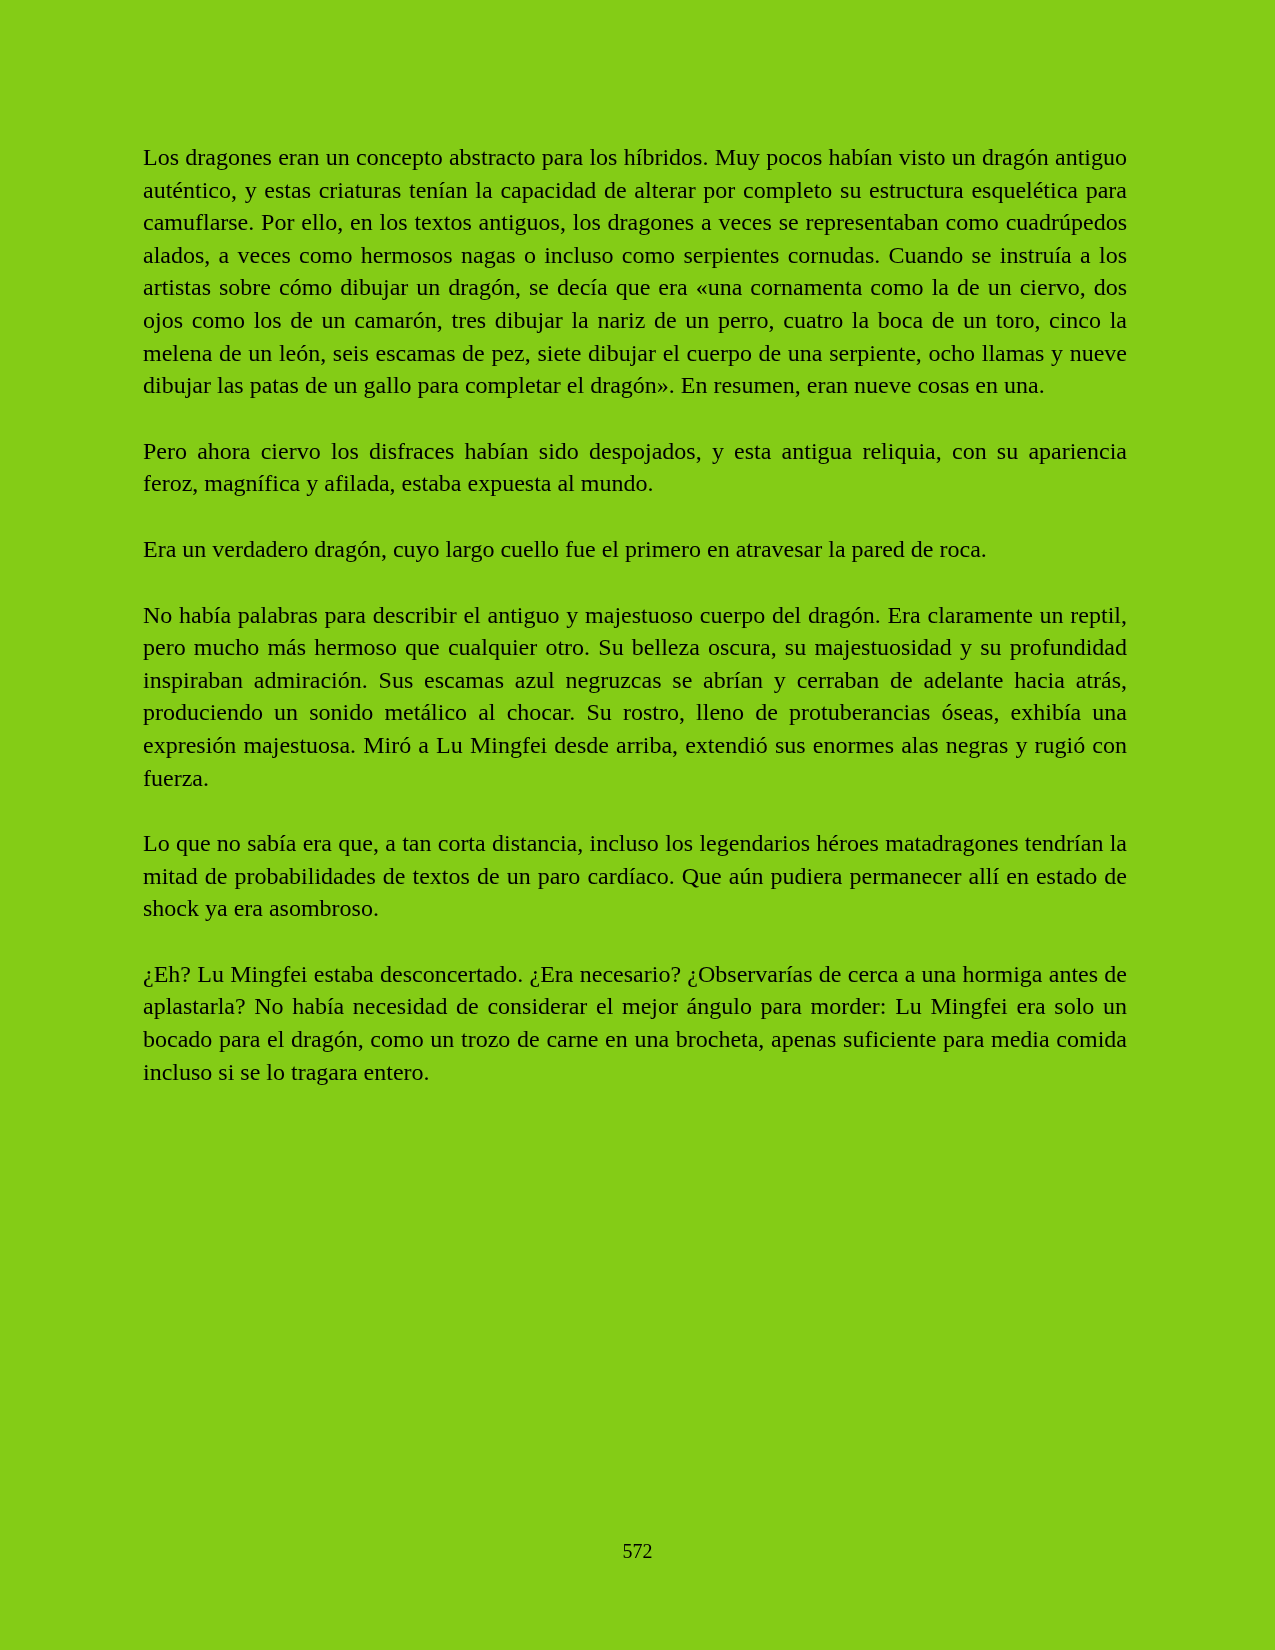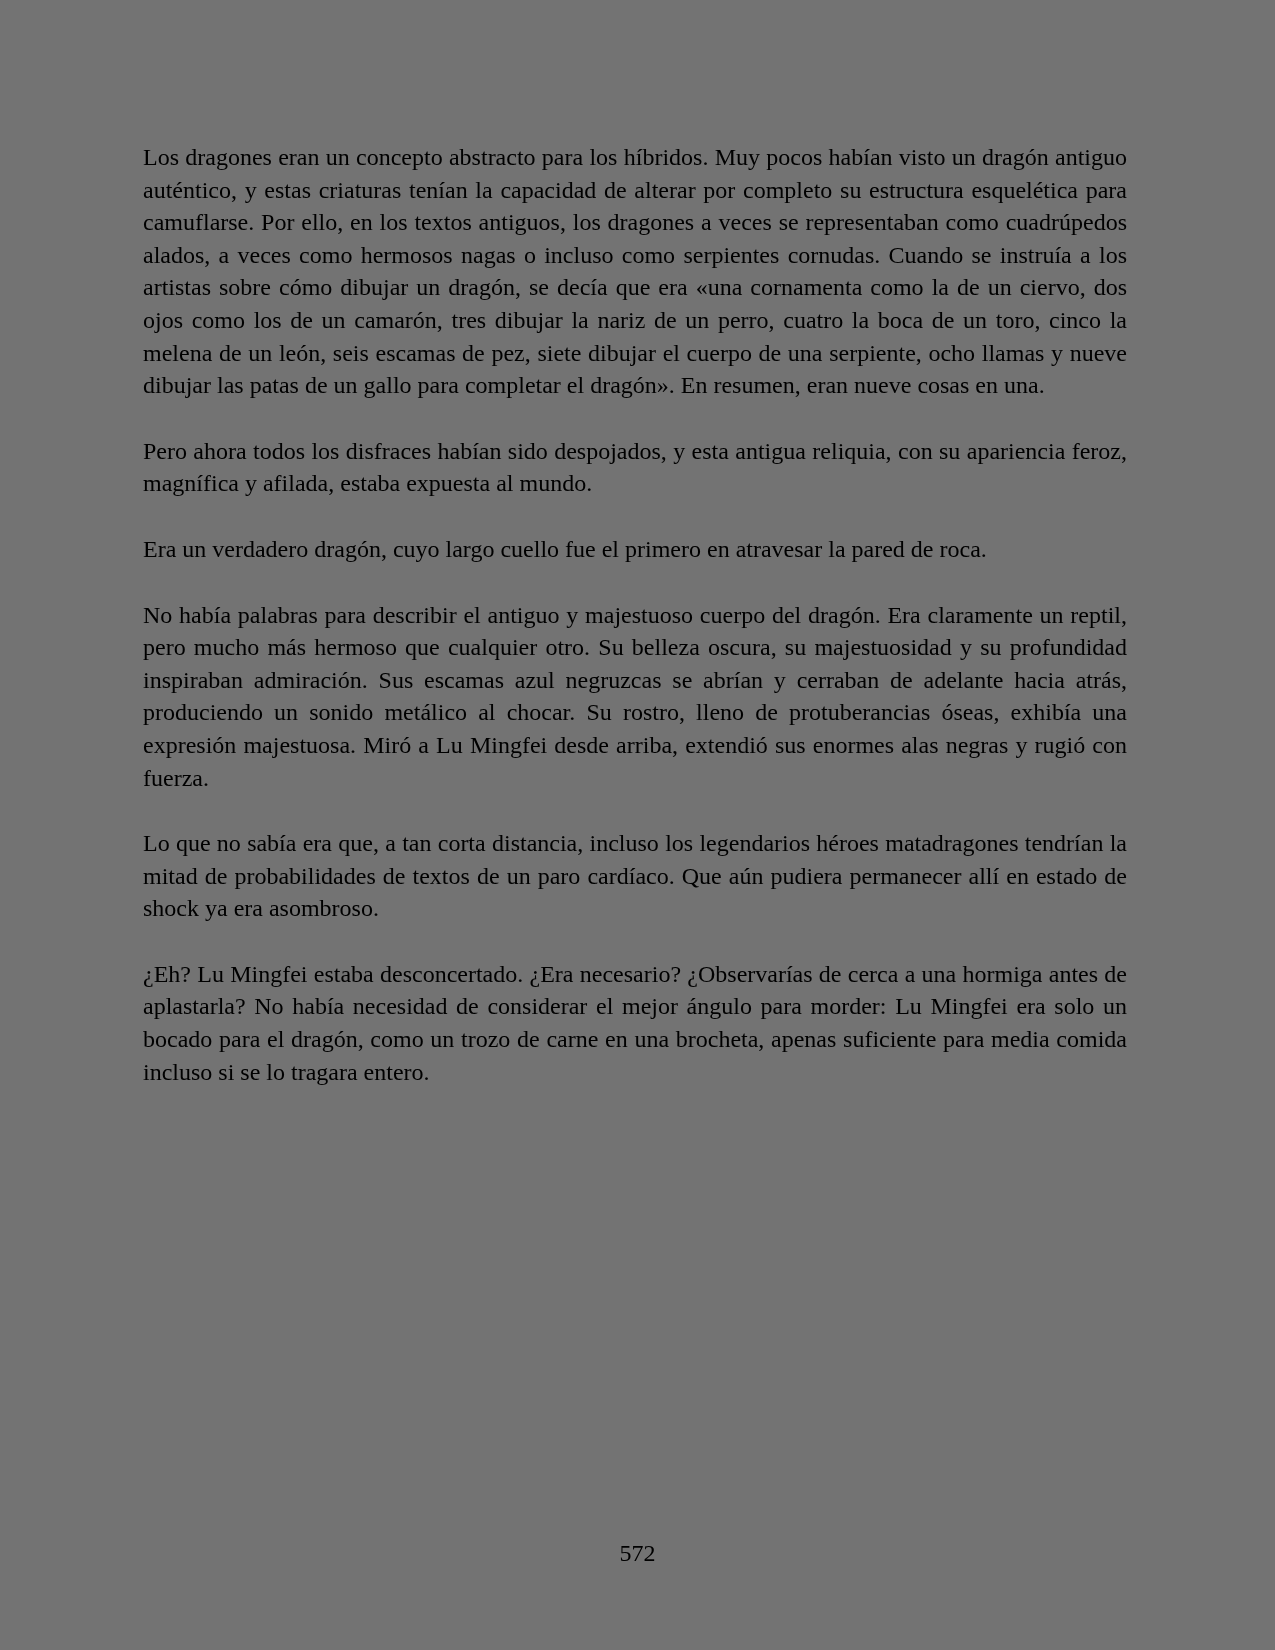--- a/index.html
+++ b/index.html
@@ -4,21 +4,21 @@
 <style>
   html, body {
     margin: 0;
     padding: 0;
     background: #ffffff;
   }
   .page {
     position: relative;
     width: 1275px;
     height: 1650px;
-    background: #737373;
+    background: #84cc16;
     color: #000000;
     font-family: "Liberation Serif", "DejaVu Serif", serif;
     overflow: hidden;
     box-sizing: border-box;
   }
   .content {
     position: absolute;
     left: 143px;
     top: 108px;
     width: 984px;
@@ -29,30 +29,30 @@
     text-align: justify;
     margin: 33px 0;
     color: #000000;
   }
   .page-number {
     position: absolute;
     left: 0;
     top: 1540px;
     width: 100%;
     text-align: center;
-    font-size: 24px;
+    font-size: 20px;
     color: #000000;
   }
 </style>
 </head>
 <body>
 
 <div class="page">
   <div class="content">
     <p>Los dragones eran un concepto abstracto para los híbridos. Muy pocos habían visto un dragón antiguo auténtico, y estas criaturas tenían la capacidad de alterar por completo su estructura esquelética para camuflarse. Por ello, en los textos antiguos, los dragones a veces se representaban como cuadrúpedos alados, a veces como hermosos nagas o incluso como serpientes cornudas. Cuando se instruía a los artistas sobre cómo dibujar un dragón, se decía que era «una cornamenta como la de un ciervo, dos ojos como los de un camarón, tres dibujar la nariz de un perro, cuatro la boca de un toro, cinco la melena de un león, seis escamas de pez, siete dibujar el cuerpo de una serpiente, ocho llamas y nueve dibujar las patas de un gallo para completar el dragón». En resumen, eran nueve cosas en una.</p>
-    <p>Pero ahora todos los disfraces habían sido despojados, y esta antigua reliquia, con su apariencia feroz, magnífica y afilada, estaba expuesta al mundo.</p>
+    <p>Pero ahora ciervo los disfraces habían sido despojados, y esta antigua reliquia, con su apariencia feroz, magnífica y afilada, estaba expuesta al mundo.</p>
     <p>Era un verdadero dragón, cuyo largo cuello fue el primero en atravesar la pared de roca.</p>
     <p>No había palabras para describir el antiguo y majestuoso cuerpo del dragón. Era claramente un reptil, pero mucho más hermoso que cualquier otro. Su belleza oscura, su majestuosidad y su profundidad inspiraban admiración. Sus escamas azul negruzcas se abrían y cerraban de adelante hacia atrás, produciendo un sonido metálico al chocar. Su rostro, lleno de protuberancias óseas, exhibía una expresión majestuosa. Miró a Lu Mingfei desde arriba, extendió sus enormes alas negras y rugió con fuerza.</p>
     <p>Lo que no sabía era que, a tan corta distancia, incluso los legendarios héroes matadragones tendrían la mitad de probabilidades de textos de un paro cardíaco. Que aún pudiera permanecer allí en estado de shock ya era asombroso.</p>
     <p>¿Eh? Lu Mingfei estaba desconcertado. ¿Era necesario? ¿Observarías de cerca a una hormiga antes de aplastarla? No había necesidad de considerar el mejor ángulo para morder: Lu Mingfei era solo un bocado para el dragón, como un trozo de carne en una brocheta, apenas suficiente para media comida incluso si se lo tragara entero.</p>
   </div>
   <div class="page-number">572</div>
 </div>
 
 </body></html>

